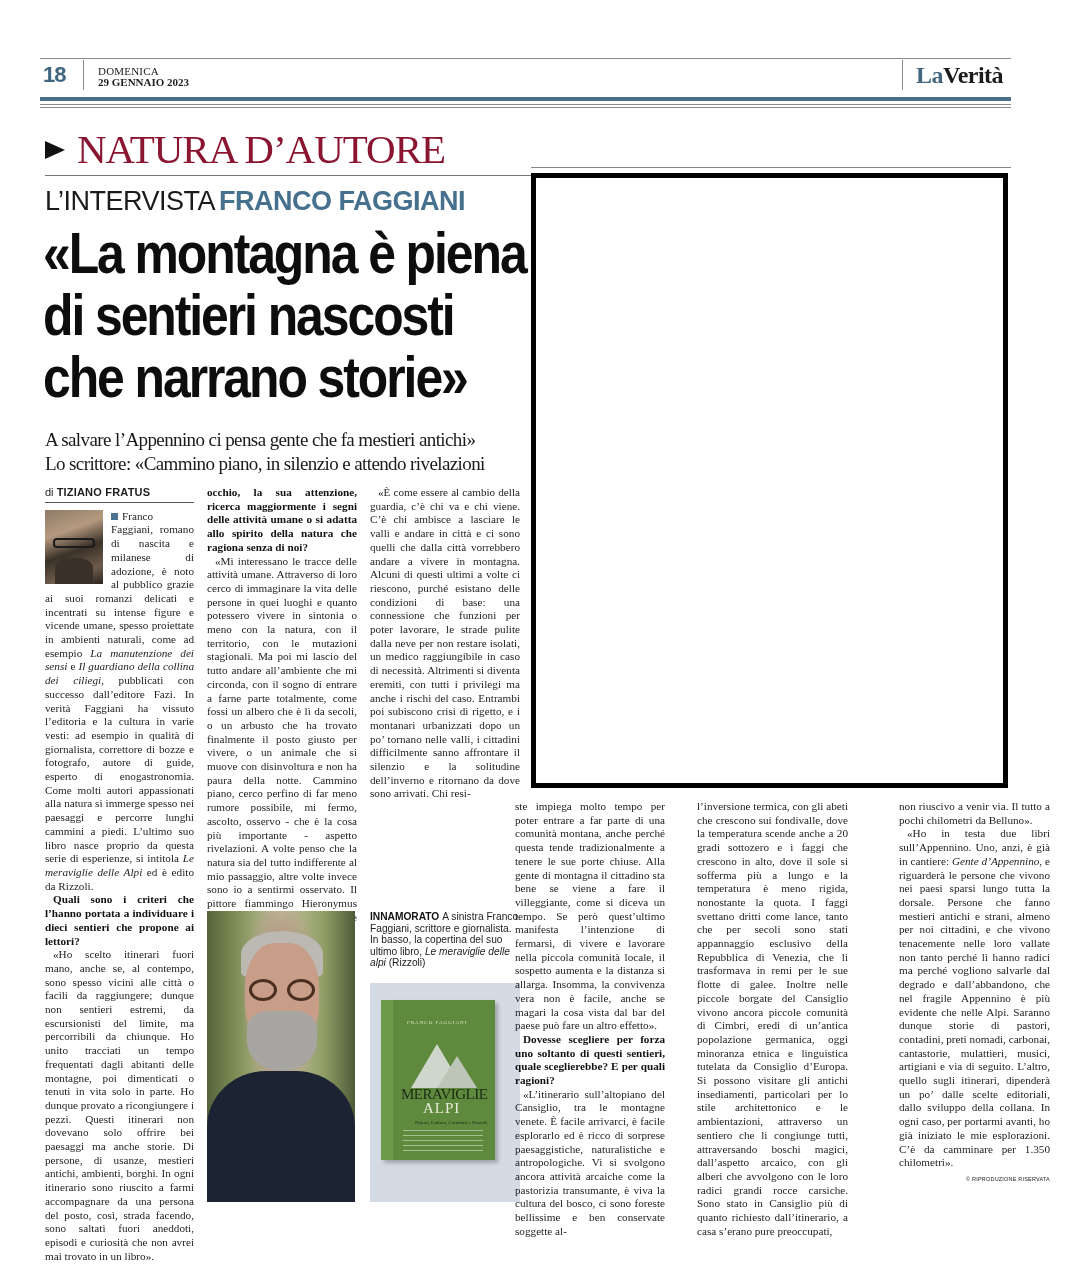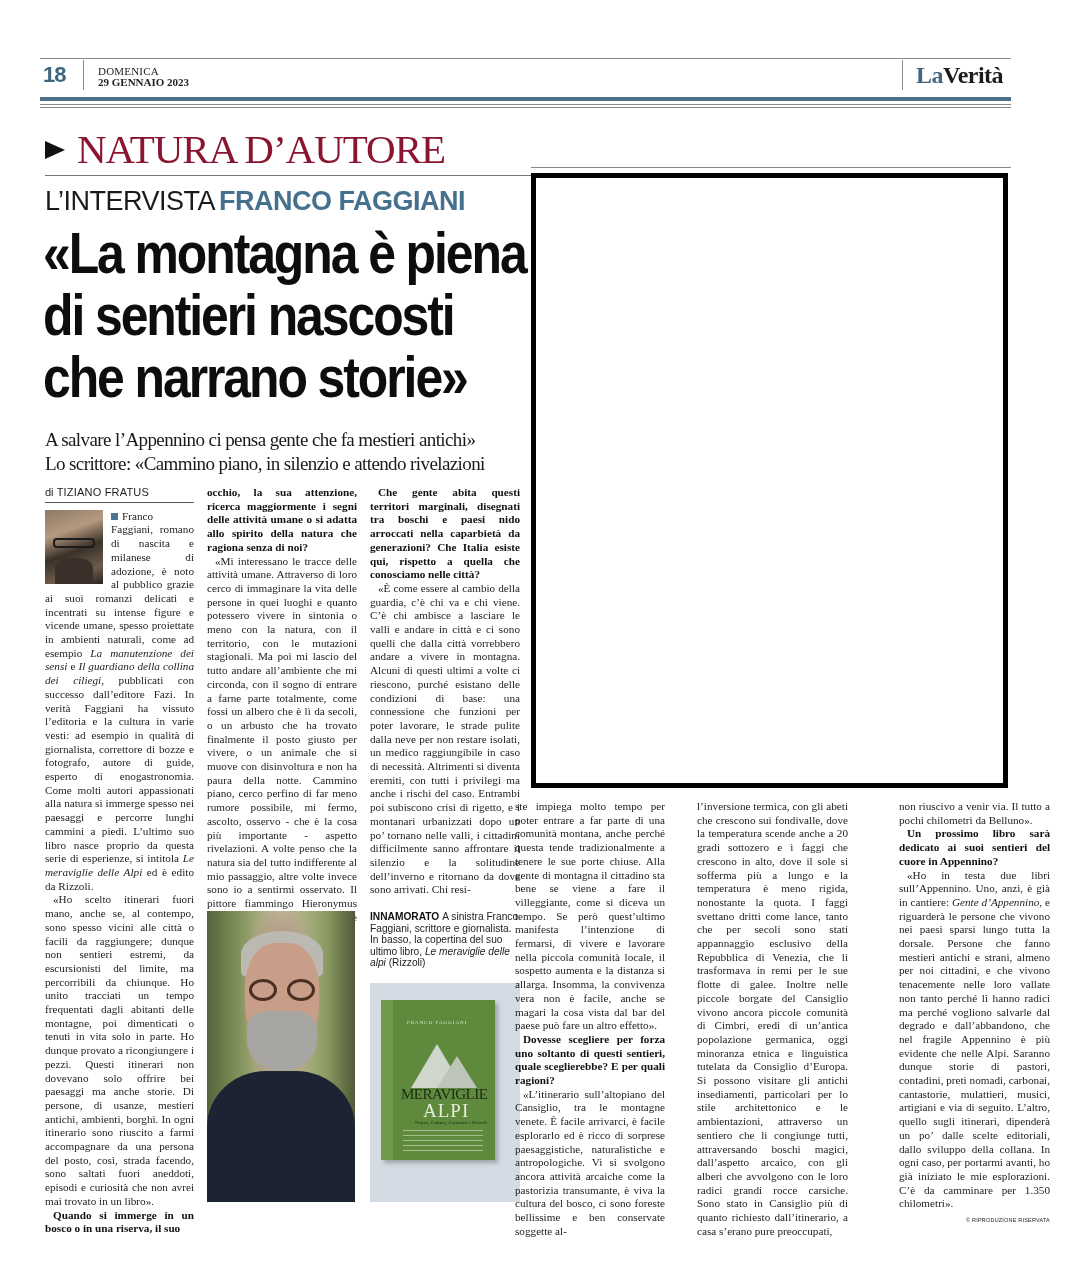--- a/index.html
+++ b/index.html
@@ -46,21 +46,21 @@
   .col i { font-style: italic; }
   .c1 { left: 45px; top: 486px; width: 149px; }
   .c2 { left: 207px; top: 486px; width: 150px; }
   .c3 { left: 370px; top: 486px; width: 150px; }
   .c4 { left: 515px; top: 800px; width: 150px; }
   .c5 { left: 697px; top: 800px; width: 151px; }
   .c6 { left: 899px; top: 800px; width: 151px; }
 
   .byline { font-family: "Liberation Sans", sans-serif; font-size: 11px; padding-bottom: 2px; border-bottom: 1px solid #555; margin-bottom: 7px; width: 149px; }
   .byline .di { font-weight: normal; }
-  .byline .author { font-weight: normal; letter-spacing: 0.2px; }
+  .byline .author { font-weight: bold; letter-spacing: 0.2px; }
   .thumb { float: left; width: 58px; height: 74px; margin: 0 8px 2px 0; background: linear-gradient(160deg, #8d7a66 0%, #b59a80 30%, #3a3128 55%, #6e5c4c 80%, #2a241f 100%); position: relative; overflow: hidden; }
   .thumb .glasses { position: absolute; left: 8px; top: 28px; width: 42px; height: 10px; border: 2px solid #1b1b1b; border-radius: 4px; }
   .thumb .beard { position: absolute; left: 10px; top: 48px; width: 38px; height: 26px; background: #3b3029; border-radius: 40% 40% 0 0; }
   .lead-sq { display: inline-block; width: 7px; height: 7px; background: #4b7291; margin-right: 4px; vertical-align: 0; }
 
   .endmark { font-family: "Liberation Sans", sans-serif; font-size: 5.5px; text-align: right; margin-top: 3px; letter-spacing: 0.2px; text-indent: 0; }
 
   
   .portrait { position: absolute; left: 207px; top: 911px; width: 148px; height: 291px; overflow: hidden;
     background: radial-gradient(ellipse at 50% 30%, #cbb8a8 0%, #b49a87 22%, transparent 38%),
@@ -79,21 +79,21 @@
   .caption .book-italic { font-style: italic; }
 
   
   .book-bg { position: absolute; left: 370px; top: 983px; width: 150px; height: 219px; background: #d5dbe4; }
   .book { position: absolute; left: 381px; top: 1000px; width: 114px; height: 160px; background: #5f8a3d; box-shadow: 3px 3px 4px rgba(0,0,0,0.25); overflow: hidden; }
   .book .spine { position: absolute; left: 0; top: 0; width: 12px; height: 100%; background: #6f9a4a; }
   .book .author { position: absolute; left: 26px; top: 20px; font-family: "Liberation Serif", serif; font-size: 5px; letter-spacing: 1px; color: #d8e6c4; }
   .book .mtn { position: absolute; left: 30px; top: 44px; width: 0; height: 0; border-left: 26px solid transparent; border-right: 26px solid transparent; border-bottom: 44px solid #cfd6cb; }
   .book .mtn2 { position: absolute; left: 56px; top: 56px; width: 0; height: 0; border-left: 20px solid transparent; border-right: 20px solid transparent; border-bottom: 32px solid #bcc5b8; }
   .book .t1 { position: absolute; left: 20px; top: 86px; font-family: "Liberation Serif", serif; font-size: 15px; color: #1b2a14; letter-spacing: -0.5px; }
-  .book .t2 { position: absolute; left: 42px; top: 100px; font-family: "Liberation Serif", serif; font-size: 19px; color: #e6ecd8; letter-spacing: 1px; }
+  .book .t2 { position: absolute; left: 42px; top: 100px; font-family: "Liberation Serif", serif; font-size: 15px; color: #e6ecd8; letter-spacing: 1px; }
   .book .t3 { position: absolute; left: 34px; top: 120px; font-family: "Liberation Serif", serif; font-size: 5px; color: #1e2a18; }
   .book .lines { position: absolute; left: 22px; top: 130px; width: 80px; height: 24px; background: repeating-linear-gradient(180deg, #b9cca4 0 1px, transparent 1px 5px); opacity: 0.8; }
   .book .pub { position: absolute; left: 56px; top: 166px; font-family: "Liberation Serif", serif; font-size: 6px; color: #e6ecd8; }
 </style>
 </head>
 <body>
 
 <div class="top-rule"></div>
 <div class="page-num">18</div>
 <div class="vsep a"></div>
@@ -129,40 +129,40 @@
 
 <div class="frame"></div>
 
 <div class="col c1">
   <div class="byline"><span class="di">di</span> <span class="author">TIZIANO FRATUS</span></div>
   <div class="thumb">
       <div class="glasses"></div>
       <div class="beard"></div>
     </div>
   <p style="text-indent:0"><span class="lead-sq"></span><span>Franco Faggiani, romano di nascita e milanese di adozione, è noto al pubblico grazie ai suoi romanzi delicati e incentrati su intense figure e vicende umane, spesso proiettate in ambienti naturali, come ad esempio </span><i>La manutenzione dei sensi</i><span> e </span><i>Il guardiano della collina dei ciliegi</i><span>, pubblicati con successo dall’editore Fazi. In verità Faggiani ha vissuto l’editoria e la cultura in varie vesti: ad esempio in qualità di giornalista, correttore di bozze e fotografo, autore di guide, esperto di enogastronomia. Come molti autori appassionati alla natura si immerge spesso nei paesaggi e percorre lunghi cammini a piedi. L’ultimo suo libro nasce proprio da questa serie di esperienze, si intitola </span><i>Le meraviglie delle Alpi</i><span> ed è edito da Rizzoli.</span></p>
+  <p class="q">Quali sono i criteri che l’hanno portata a individuare i dieci sentieri che propone ai lettori?</p>
   <p>«Ho scelto itinerari fuori mano, anche se, al contempo, sono spesso vicini alle città o facili da raggiungere; dunque non sentieri estremi, da escursionisti del limite, ma percorribili da chiunque. Ho unito tracciati un tempo frequentati dagli abitanti delle montagne, poi dimenticati o tenuti in vita solo in parte. Ho dunque provato a ricongiungere i pezzi. Questi itinerari non dovevano solo offrire bei paesaggi ma anche storie. Di persone, di usanze, mestieri antichi, ambienti, borghi. In ogni itinerario sono riuscito a farmi accompagnare da una persona del posto, così, strada facendo, sono saltati fuori aneddoti, episodi e curiosità che non avrei mai trovato in un libro».</p>
   <p class="q">Quando si immerge in un bosco o in una riserva, il suo</p>
 </div>
 
 <div class="col c2">
   <p class="q" style="text-indent:0">occhio, la sua attenzione, ricerca maggiormente i segni delle attività umane o si adatta allo spirito della natura che ragiona senza di noi?</p>
   <p>«Mi interessano le tracce delle attività umane. Attraverso di loro cerco di immaginare la vita delle persone in quei luoghi e quanto potessero vivere in sintonia o meno con la natura, con il territorio, con le mutazioni stagionali. Ma poi mi lascio del tutto andare all’ambiente che mi circonda, con il sogno di entrare a farne parte totalmente, come fossi un albero che è lì da secoli, o un arbusto che ha trovato finalmente il posto giusto per vivere, o un animale che si muove con disinvoltura e non ha paura della notte. Cammino piano, cerco perfino di far meno rumore possibile, mi fermo, ascolto, osservo - che è la cosa più importante - aspetto rivelazioni. A volte penso che la natura sia del tutto indifferente al mio passaggio, altre volte invece sono io a sentirmi osservato. Il pittore fiammingo Hieronymus Bosch, vissuto nel 1500, autore di opere fanta-</p>
 </div>
 
 <div class="portrait">
   <div class="shirt"></div>
   <div class="hair"></div>
   <div class="face"></div>
   <div class="beard"></div>
   <div class="glass-l"></div>
   <div class="glass-r"></div>
 </div>
 
 <div class="col c3">
-  <p class="q">Che gente abita questi territori marginali, disegnati tra boschi e paesi nido arroccati nella caparbietà da generazioni? Che Italia esiste qui, rispetto a quella che conosciamo nelle città?</p>
   <p>«È come essere al cambio della guardia, c’è chi va e chi viene. C’è chi ambisce a lasciare le valli e andare in città e ci sono quelli che dalla città vorrebbero andare a vivere in montagna. Alcuni di questi ultimi a volte ci riescono, purché esistano delle condizioni di base: una connessione che funzioni per poter lavorare, le strade pulite dalla neve per non restare isolati, un medico raggiungibile in caso di necessità. Altrimenti si diventa eremiti, con tutti i privilegi ma anche i rischi del caso. Entrambi poi subiscono crisi di rigetto, e i montanari urbanizzati dopo un po’ tornano nelle valli, i cittadini difficilmente sanno affrontare il silenzio e la solitudine dell’inverno e ritornano da dove sono arrivati. Chi resi-</p>
 </div>
 
 <div class="caption"><span class="cap-title">INNAMORATO</span><span>A sinistra Franco Faggiani, scrittore e giornalista. In basso, la copertina del suo ultimo libro, </span><span class="book-italic">Le meraviglie delle alpi</span><span> (Rizzoli)</span></div>
 
 <div class="book-bg"></div>
 <div class="book">
   <div class="spine"></div>
   <div class="author">FRANCO FAGGIANI</div>
   <div class="mtn"></div>
@@ -179,16 +179,15 @@
   <p class="q">Dovesse scegliere per forza uno soltanto di questi sentieri, quale sceglierebbe? E per quali ragioni?</p>
   <p>«L’itinerario sull’altopiano del Cansiglio, tra le montagne venete. È facile arrivarci, è facile esplorarlo ed è ricco di sorprese paesaggistiche, naturalistiche e antropologiche. Vi si svolgono ancora attività arcaiche come la pastorizia transumante, è viva la cultura del bosco, ci sono foreste bellissime e ben conservate soggette al-</p>
 </div>
 
 <div class="col c5">
   <p style="text-indent:0">l’inversione termica, con gli abeti che crescono sui fondivalle, dove la temperatura scende anche a 20 gradi sottozero e i faggi che crescono in alto, dove il sole si sofferma più a lungo e la temperatura è meno rigida, nonostante la quota. I faggi svettano dritti come lance, tanto che per secoli sono stati appannaggio esclusivo della Repubblica di Venezia, che li trasformava in remi per le sue flotte di galee. Inoltre nelle piccole borgate del Cansiglio vivono ancora piccole comunità di Cimbri, eredi di un’antica popolazione germanica, oggi minoranza etnica e linguistica tutelata da Consiglio d’Europa. Si possono visitare gli antichi insediamenti, particolari per lo stile architettonico e le ambientazioni, attraverso un sentiero che li congiunge tutti, attraversando boschi magici, dall’aspetto arcaico, con gli alberi che avvolgono con le loro radici grandi rocce carsiche. Sono stato in Cansiglio più di quanto richiesto dall’itinerario, a casa s’erano pure preoccupati,</p>
 </div>
 
 <div class="col c6">
   <p style="text-indent:0">non riuscivo a venir via. Il tutto a pochi chilometri da Belluno».</p>
-  <p class="q">Un prossimo libro sarà dedicato ai suoi sentieri del cuore in Appennino?</p>
   <p><span>«Ho in testa due libri sull’Appennino. Uno, anzi, è già in cantiere: </span><i>Gente d’Appennino</i><span>, e riguarderà le persone che vivono nei paesi sparsi lungo tutta la dorsale. Persone che fanno mestieri antichi e strani, almeno per noi cittadini, e che vivono tenacemente nelle loro vallate non tanto perché lì hanno radici ma perché vogliono salvarle dal degrado e dall’abbandono, che nel fragile Appennino è più evidente che nelle Alpi. Saranno dunque storie di pastori, contadini, preti nomadi, carbonai, cantastorie, mulattieri, musici, artigiani e via di seguito. L’altro, quello sugli itinerari, dipenderà un po’ dalle scelte editoriali, dallo sviluppo della collana. In ogni caso, per portarmi avanti, ho già iniziato le mie esplorazioni. C’è da camminare per 1.350 chilometri».</span></p>
   <div class="endmark">© RIPRODUZIONE RISERVATA</div>
 </div>
 
 </body></html>

